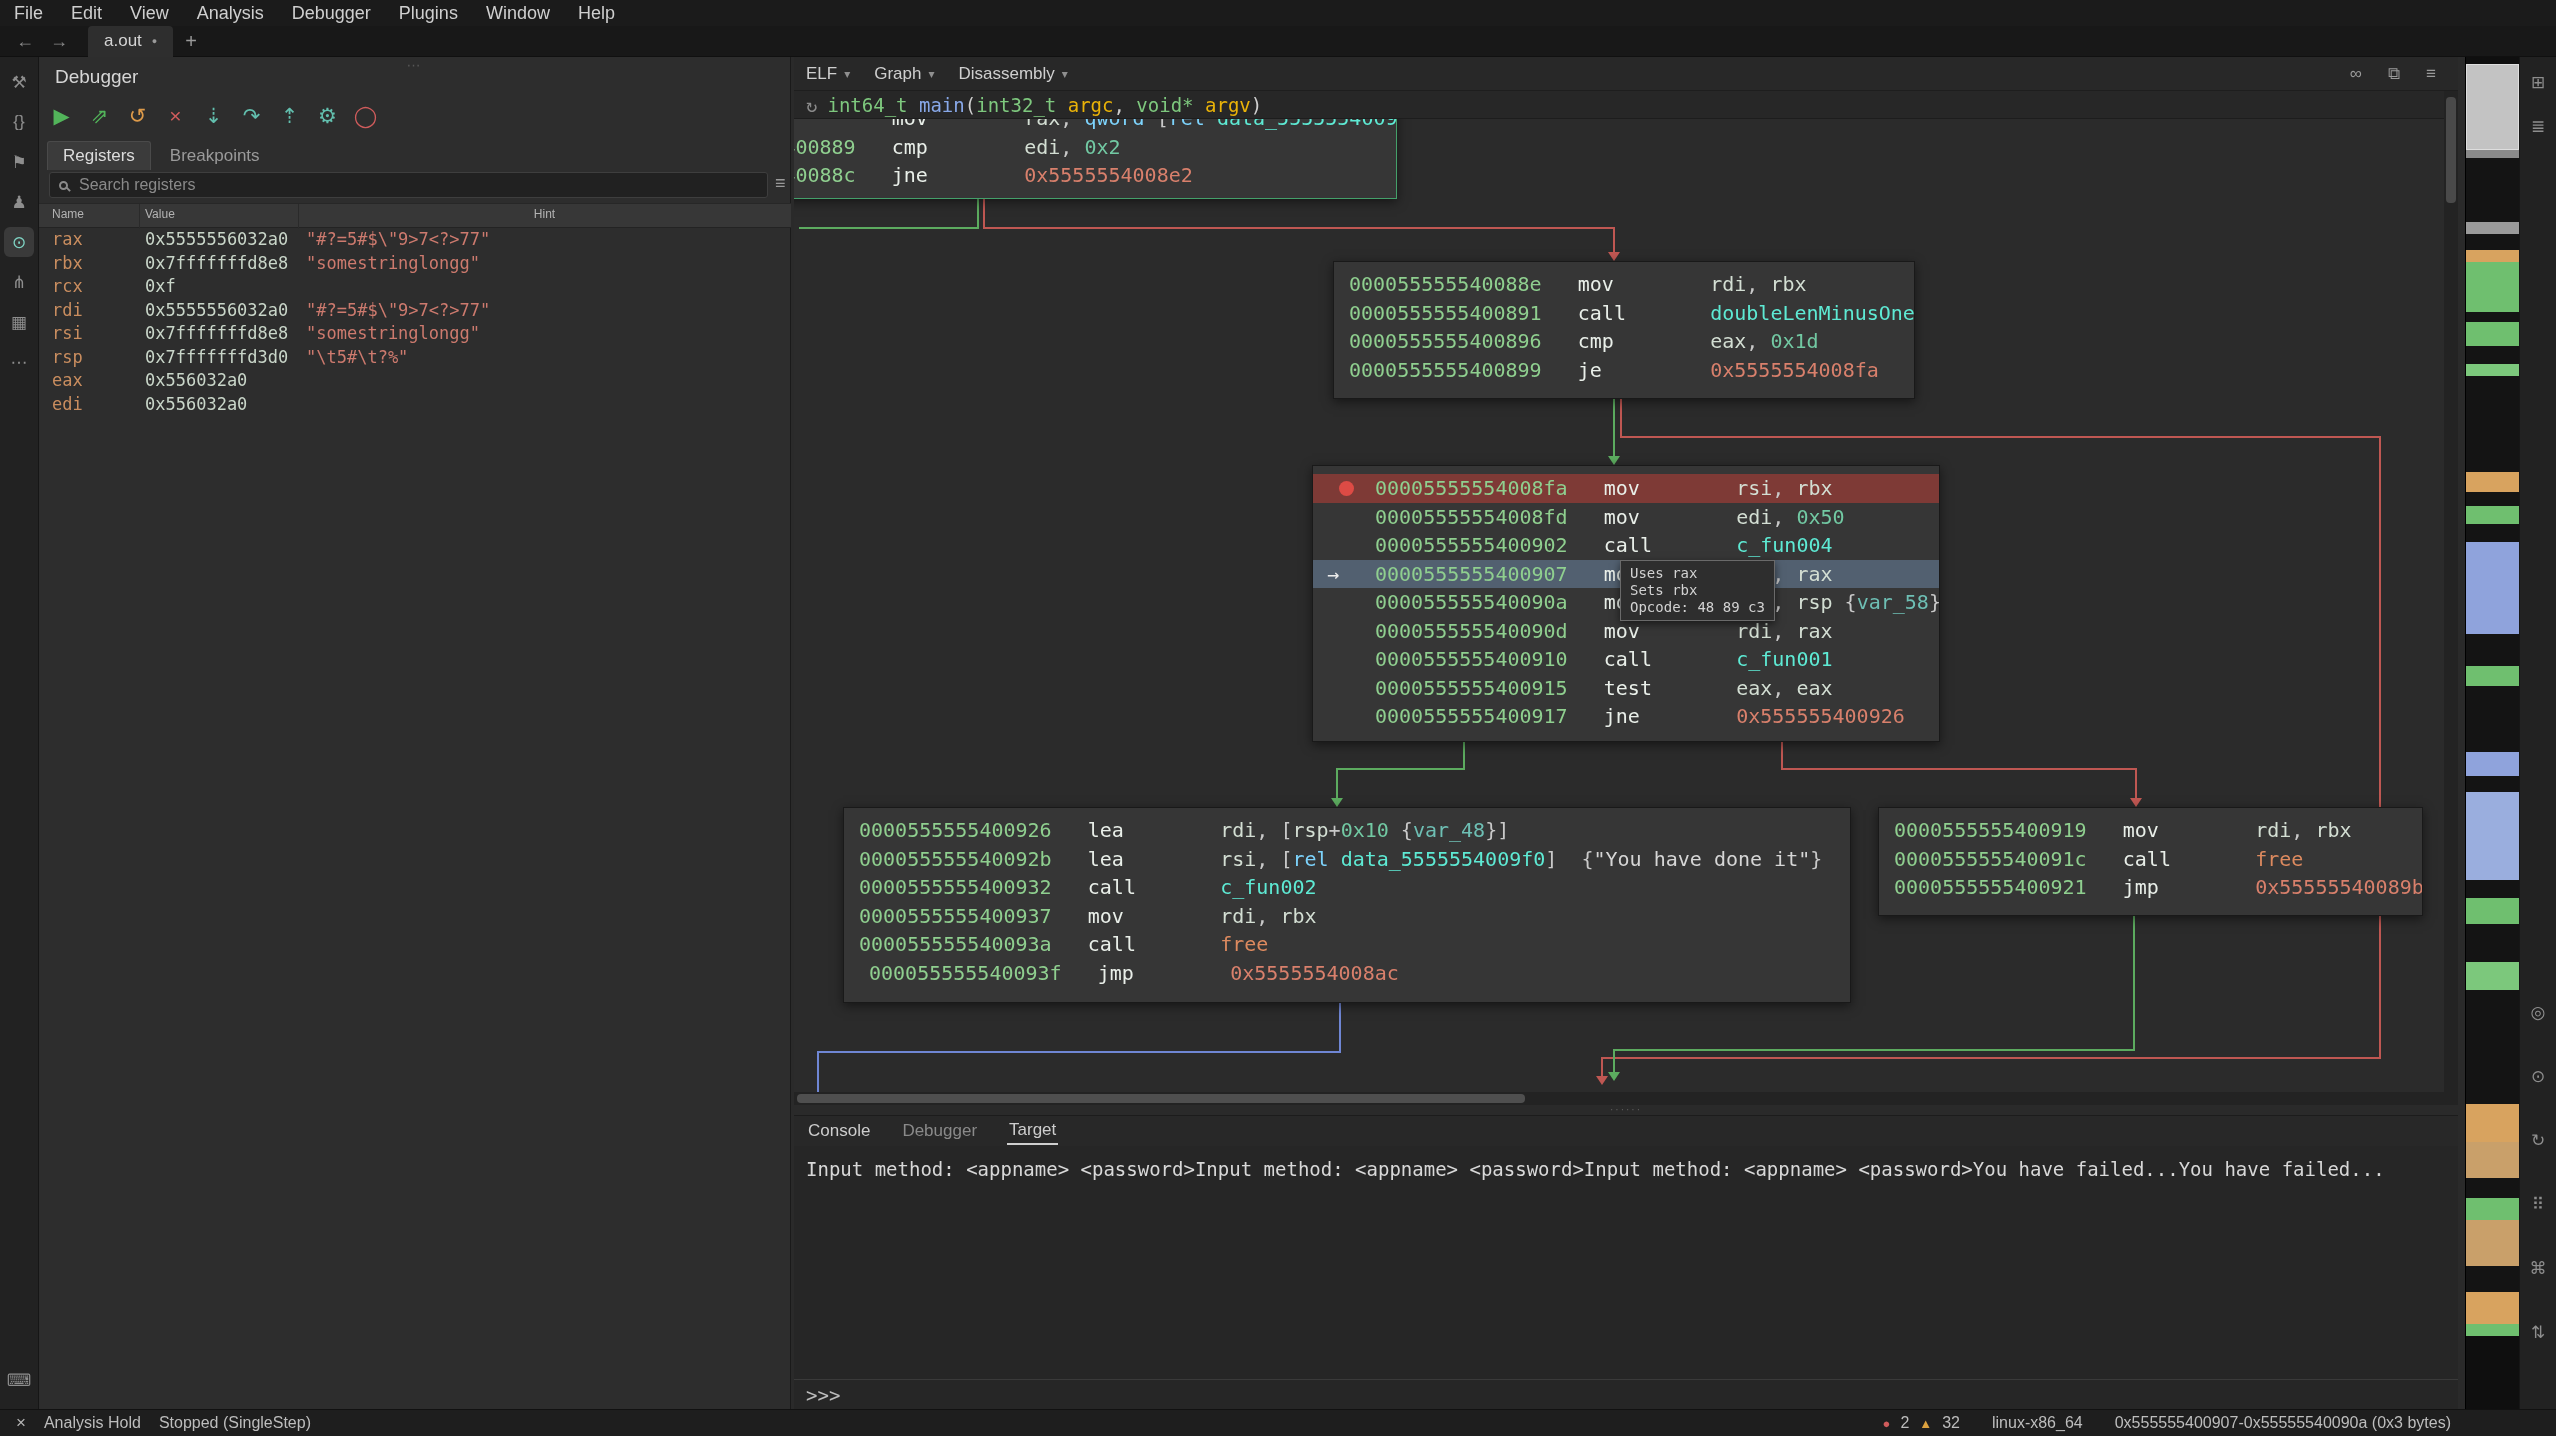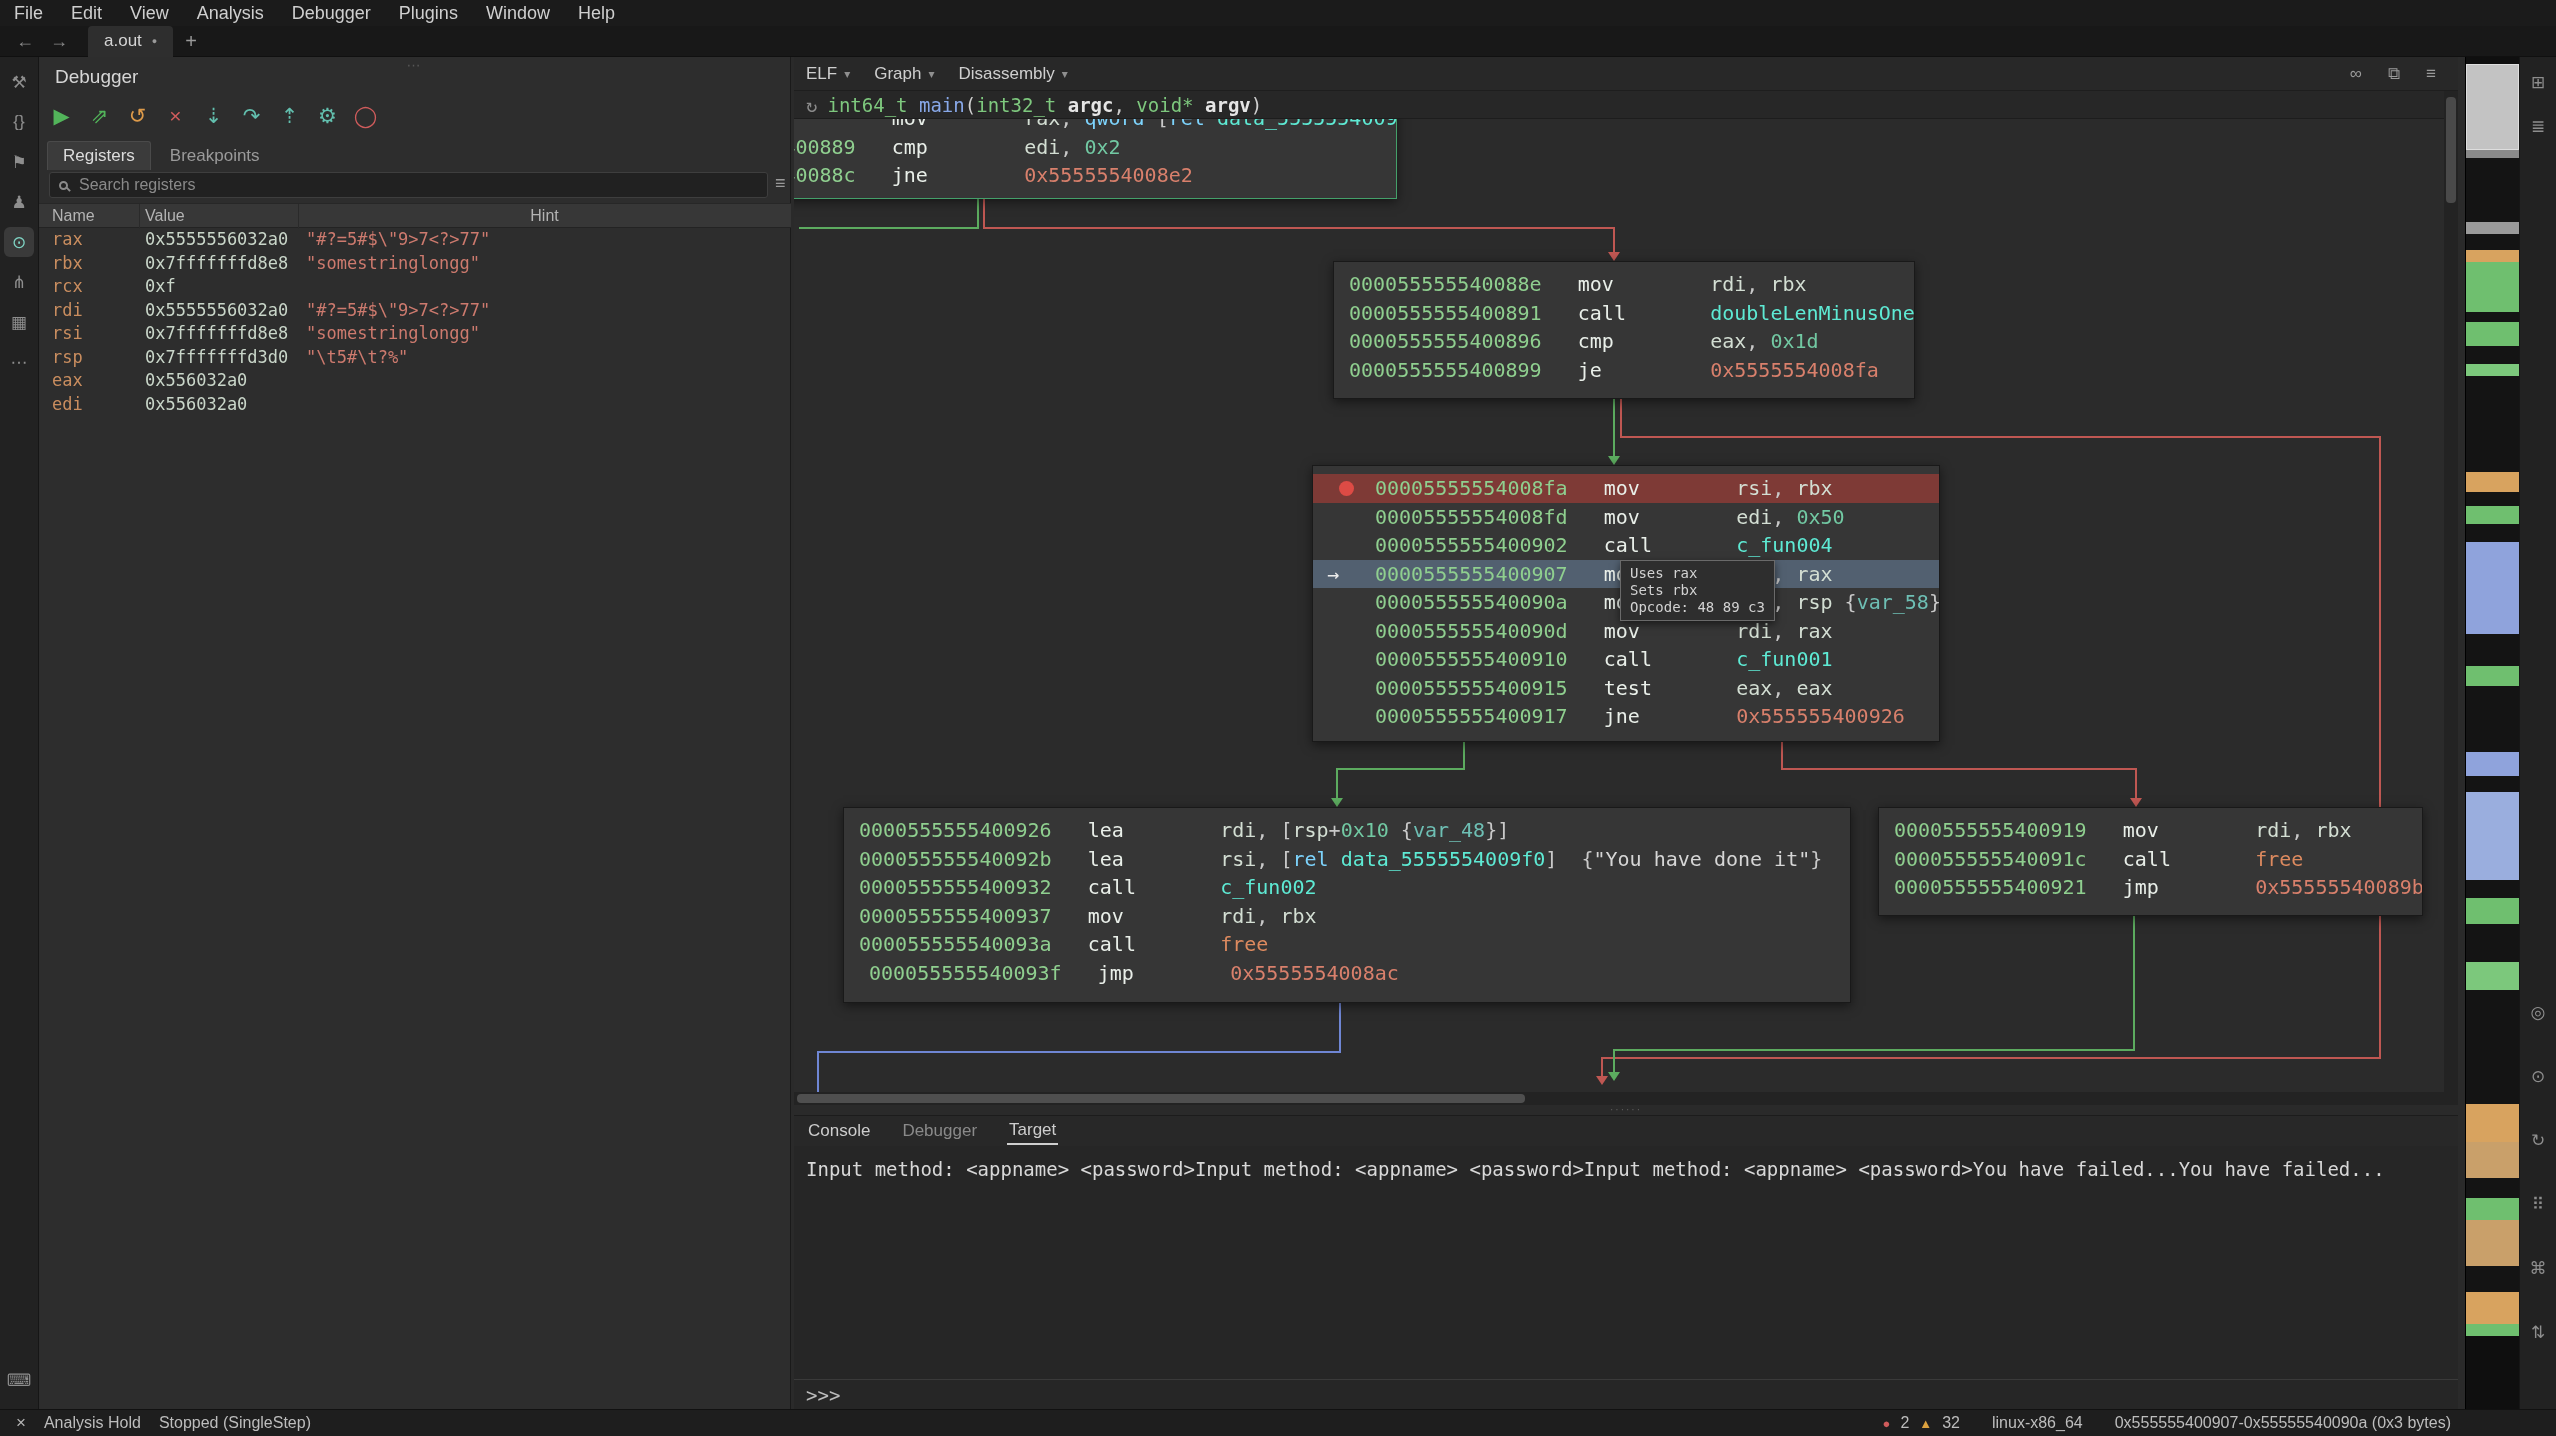--- a/index.html
+++ b/index.html
@@ -41,41 +41,41 @@
   .search-box{position:absolute;left:10px;top:115px;width:719px;height:26px;background:#212121;
     border:1px solid #3e3e3e;border-radius:3px;display:flex;align-items:center;padding:12px 9px;gap:9px;}
   .mag{width:9px;height:9px;border:2px solid #8a8a8a;border-radius:50%;position:relative;flex:none;}
   .mag::after{content:"";position:absolute;width:6px;height:2px;background:#8a8a8a;transform:rotate(45deg);right:-5px;bottom:-2px;}
   .search-input{background:transparent;border:none;outline:none;color:#bdbdbd;
     font:16px "Liberation Sans",sans-serif;width:100%;}
   .search-input::placeholder{color:#8a8a8a;}
   .burger{position:absolute;left:736px;top:116px;color:#9a9a9a;font-size:18px;}
 
   .tbl-header{position:absolute;left:0;top:146px;width:752px;height:25px;background:#373737;
-    border-top:1px solid #272727;border-bottom:1px solid #232323;font-size:16px;color:#b3b3b3;}
+    border-top:1px solid #272727;border-bottom:1px solid #232323;font-size:12px;color:#b3b3b3;}
   .th{position:absolute;top:3px;}
   .th-name{left:13px;}.th-value{left:106px;}.th-hint{left:259px;width:493px;text-align:center;}
   .tbl-sep{position:absolute;top:0;width:1px;height:25px;background:#2a2a2a;}
   .reg-rows{position:absolute;left:0;top:171px;width:752px;}
   .reg-row{position:relative;height:23.5px;line-height:23.5px;font-family:"DejaVu Sans Mono",monospace;font-size:17px;}
   .rr-name{position:absolute;left:13px;color:#c98d5f;}
   .rr-val{position:absolute;left:106px;color:#c9d6c9;}
   .rr-hint{position:absolute;left:267px;color:#cd7a6e;}
 
   
   #main{position:absolute;left:794px;top:57px;width:1664px;height:1352px;background:#2b2b2b;}
   .viewbar{position:absolute;left:0;top:0;width:1664px;height:34px;background:#282828;border-bottom:1px solid #1e1e1e;
     display:flex;align-items:center;padding-left:12px;font-size:17px;color:#cfcfcf;}
   .vb-item{display:flex;align-items:center;gap:7px;margin-right:24px;}
   .vb-caret{color:#8f8f8f;font-size:12px;}
   .vb-right{margin-left:auto;display:flex;gap:26px;padding-right:22px;color:#9a9a9a;font-size:17px;}
   .fnheader{position:absolute;left:0;top:34px;width:1664px;height:28px;background:#272727;border-bottom:1px solid #1d1d1d;
     font:19px "DejaVu Sans Mono",monospace;display:flex;align-items:center;padding-left:12px;white-space:pre;}
   .f-icon{color:#8a8a8a;margin-right:10px;}
-  .f-type{color:#7ec87e;}.f-fn{color:#88a8e8;}.f-pn{color:#cfcfcf;}.f-arg{color:#e5e5e5;font-weight:bold;}
+  .f-type{color:#7ec87e;}.f-fn{color:#88a8e8;}.f-pn{color:#cfcfcf;}.f-arg{color:#eab308;}
 
   #graph-canvas{position:absolute;left:0;top:62px;width:1664px;height:973px;overflow:hidden;background:#2b2b2b;}
   #edge-svg{position:absolute;left:0;top:0;}
   .block{position:absolute;background:#363636;border:1px solid #191919;box-shadow:0 3px 10px rgba(0,0,0,.5);
     padding-top:8px;font-family:"DejaVu Sans Mono",monospace;overflow:hidden;}
   .g-row{position:relative;height:28.5px;line-height:28.5px;white-space:pre;font-size:20px;}
   .g-row.bp{background:#7e3a36;}
   .g-row.cur{background:#526070;}
   .bp-dot{position:absolute;left:26px;top:7px;width:15px;height:15px;border-radius:50%;background:#dd4b45;}
   .cur-arrow{position:absolute;left:14px;top:0;color:#ececec;}

